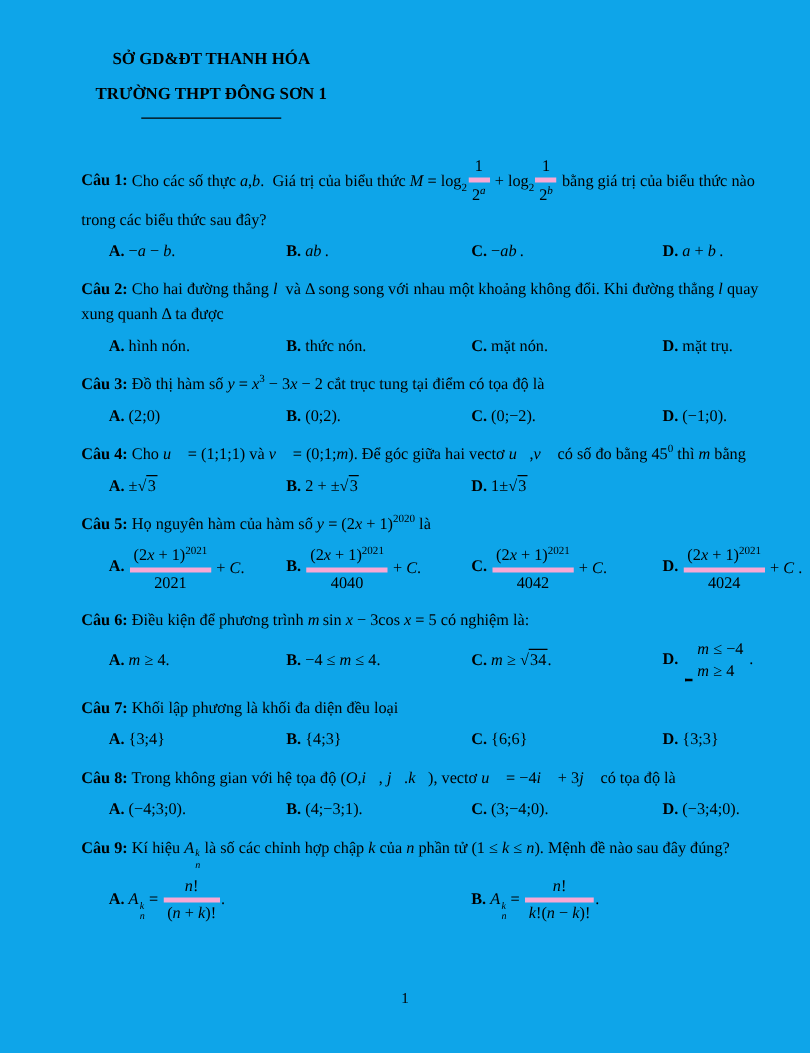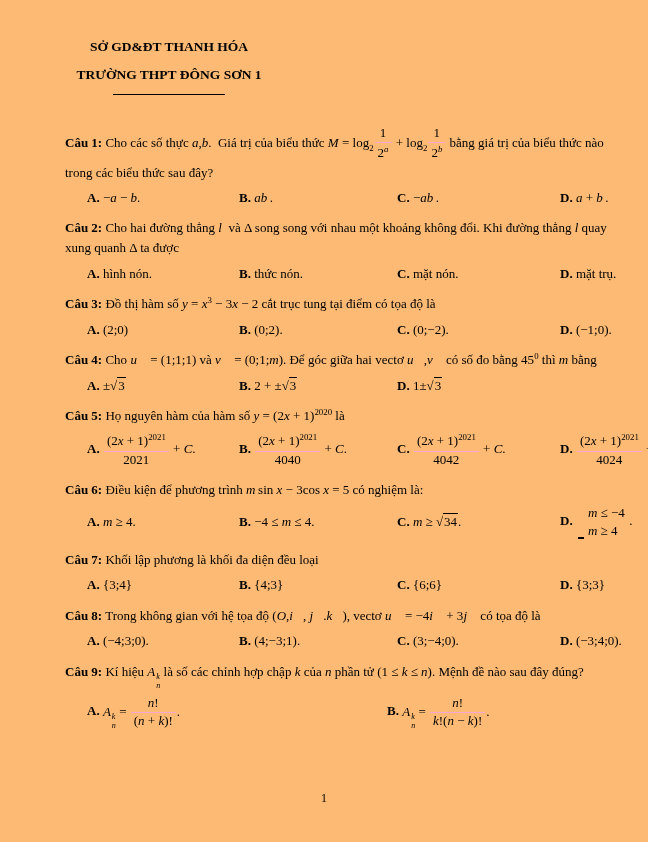--- a/index.html
+++ b/index.html
@@ -1,20 +1,20 @@
 <!DOCTYPE html>
 <html><head>
 <meta charset="utf-8">
 <style>
   html,body{margin:0;padding:0;background:#e8e8e8;}
   .page{
     position:relative;
     width:648px;height:842px;
     margin:0 auto;
-    background:#fdba74;
+    background:#0ea5e9;
     color:#000;
     font-family:"Liberation Serif","DejaVu Serif",serif;
     font-size:13px;
     box-sizing:border-box;
     padding:38px 30px 0 33px;
     overflow:hidden;
   }
   
   .header{display:flex;align-items:flex-start;}
   .header-left{width:272px;text-align:center;}
@@ -22,31 +22,31 @@
   .hline{font-weight:bold;font-size:13.5px;margin:0 0 10px 0;line-height:1.35;}
   .hline-italic{font-style:italic;font-weight:normal;font-size:12.5px;margin:2px 0 6px 0;}
   .rule{border-bottom:1.3px solid #000;margin:2px auto 0;}
   .rule-left{width:112px;}
   .rule-right{width:126px;}
   
   .questions{margin-top:30px;}
   .question{margin-bottom:11px;margin-left:32px;}
   .stem{margin:0 0 5px 0;line-height:1.55;}
   .qlabel{font-weight:bold;}
-  .options{display:grid;padding-left:22px;column-gap:14px;align-items:center;margin-bottom:2px;}
+  .options{display:grid;padding-left:22px;column-gap:4px;align-items:center;margin-bottom:2px;}
   .cols-4{grid-template-columns:138px 144px 149px auto;}
   .cols-2{grid-template-columns:286px auto;}
   .option{white-space:nowrap;line-height:1.5;}
   .option b{font-weight:bold;}
   
   sup{font-size:0.68em;}
   sub{font-size:0.68em;}
   .frac{display:inline-block;text-align:center;vertical-align:middle;line-height:1.15;margin:1px 1px;}
   .frac .num{display:block;padding:0 3px 1px 3px;}
-  .frac .den{display:block;border-top:1px solid #f9a8d4;padding:1px 3px 0 3px;}
+  .frac .den{display:block;border-top:4px solid #f9a8d4;padding:1px 3px 0 3px;}
   .sqrt{white-space:nowrap;}
   .sqrt .rad{border-top:1px solid #000;padding:0 1px;}
   .ss{display:inline-flex;flex-direction:column;font-size:0.62em;line-height:1.05;vertical-align:-0.45em;margin-left:1px;font-style:italic;}
   .cases{display:inline-flex;align-items:flex-end;vertical-align:middle;margin:0 2px;}
   .cases .cb{width:5px;border-left:1.6px solid #000;border-top:1.6px solid #000;border-bottom:1.6px solid #000;margin-right:4px;}
   .cases .crows{display:flex;flex-direction:column;gap:2px;line-height:1.25;}
   
   .footer{position:absolute;left:0;bottom:36px;width:100%;text-align:center;font-size:12px;}
 </style>
 </head>

